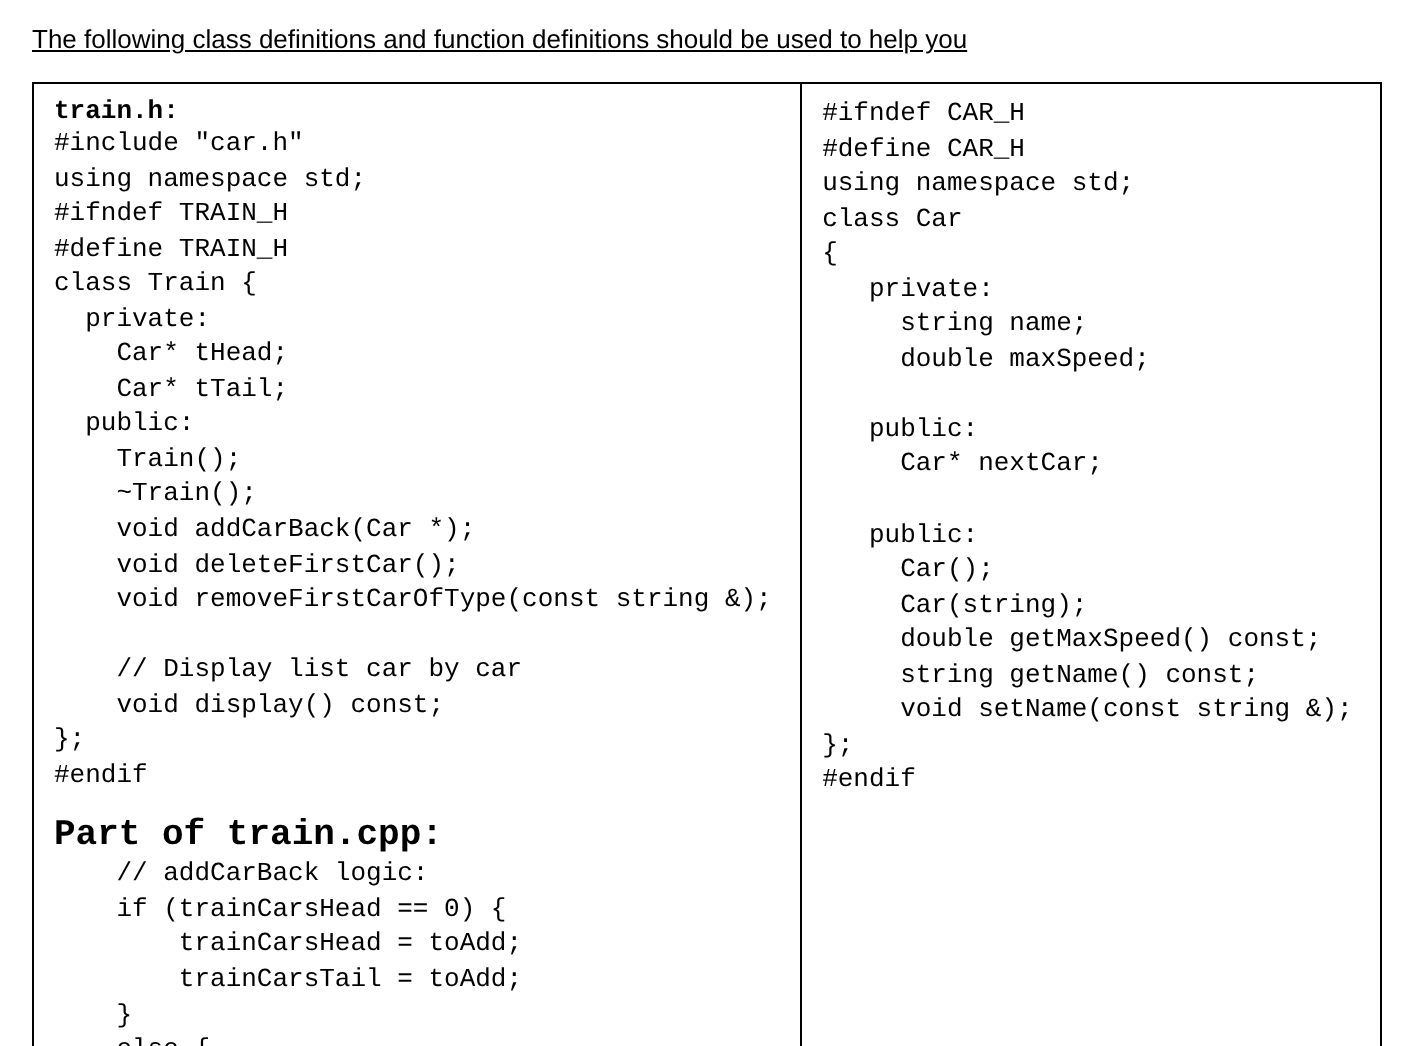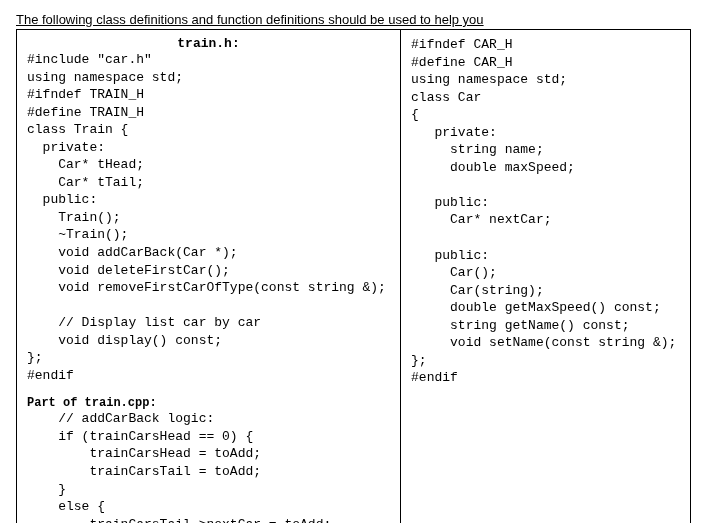--- a/index.html
+++ b/index.html
@@ -7,53 +7,52 @@
       font-family: Arial, sans-serif;
       background: #fff;
       padding: 10px;
       font-size: 13px;
     }
     .heading {
       font-size: 13px;
       font-weight: normal;
       padding: 2px 6px;
       text-decoration: underline;
-      margin-bottom: 0;
+      margin-bottom: 12px;
     }
     .table-wrap {
       border: 1.5px solid #000;
       display: flex;
       margin: 0 6px;
     }
     .col {
       padding: 6px 10px 10px 10px;
     }
     .col-left {
       flex: 1.35;
       border-right: 1.5px solid #000;
     }
     .col-right {
       flex: 1;
     }
     .file-title {
       font-family: Consolas, 'Courier New', monospace;
       font-weight: bold;
       font-size: 13px;
-      text-align: center;
     }
     .code {
       font-family: Consolas, 'Courier New', monospace;
       font-size: 13px;
       line-height: 1.35;
       white-space: pre;
     }
     .section-title {
       font-family: Consolas, 'Courier New', monospace;
       font-weight: bold;
-      font-size: 12px;
+      font-size: 18px;
       white-space: pre;
     }
     .block { margin-bottom: 2px; }
   </style>
 </head>
 <body>
 
 <div class="heading">The following class definitions and function definitions should be used to help you</div>
 
 <div class="table-wrap">

